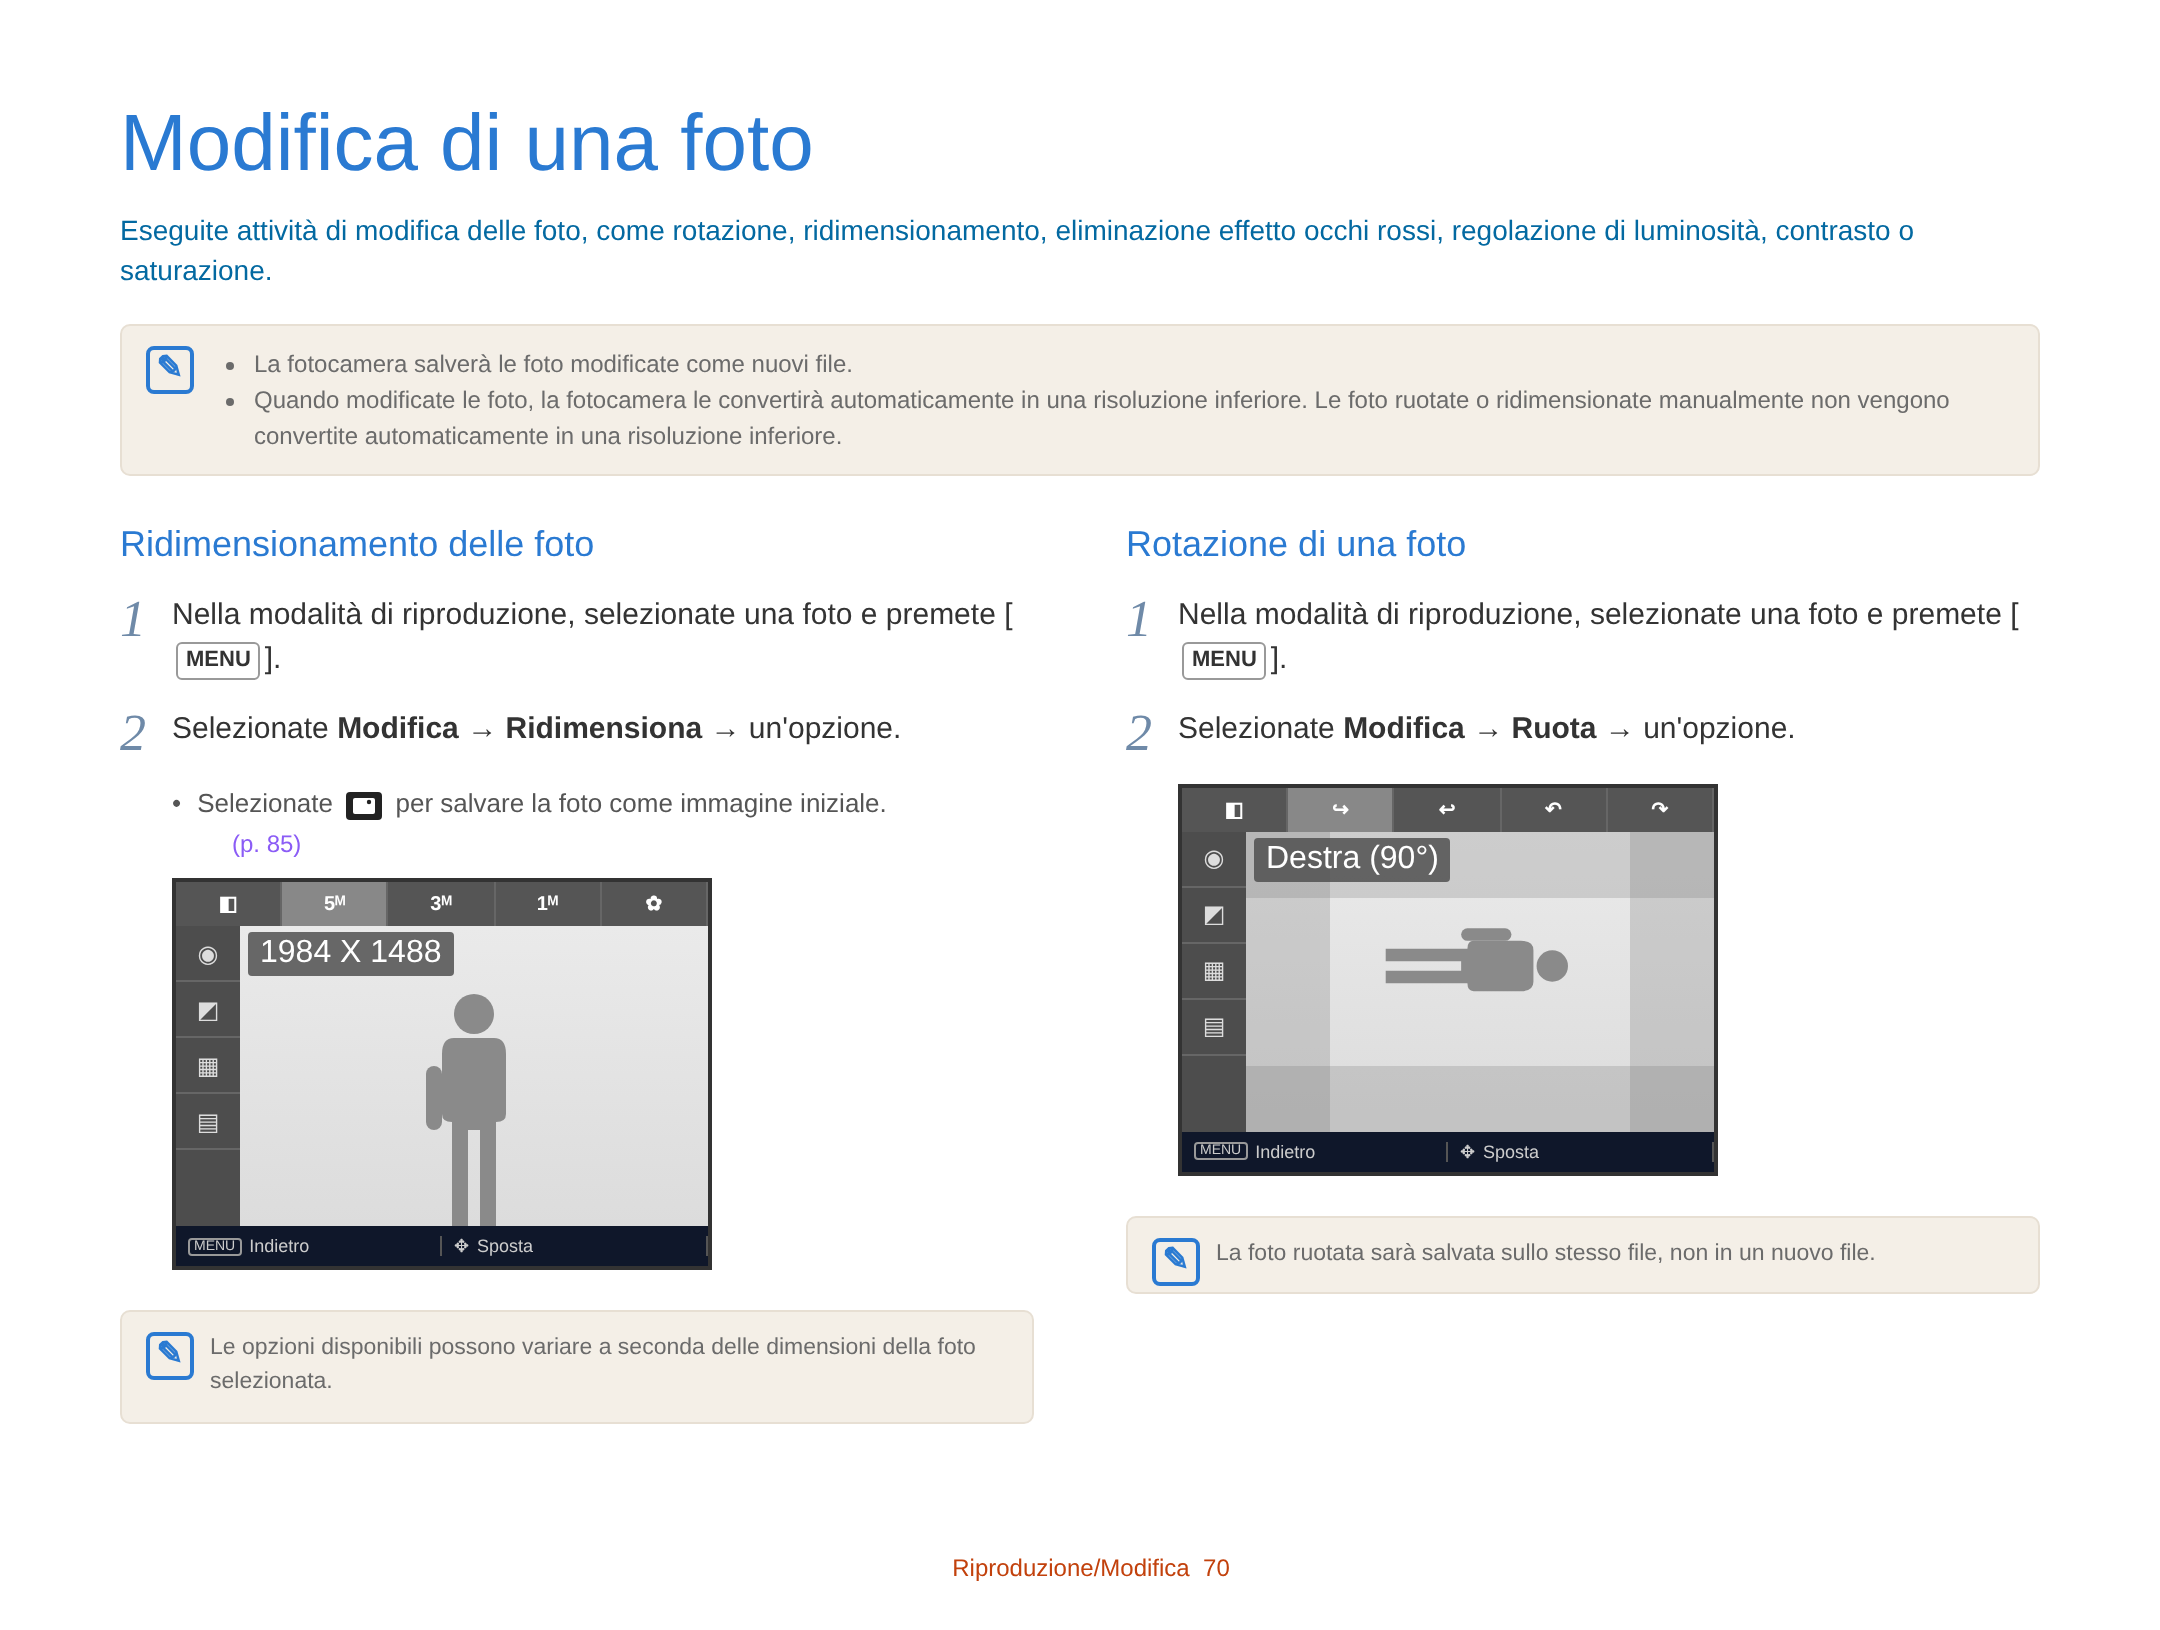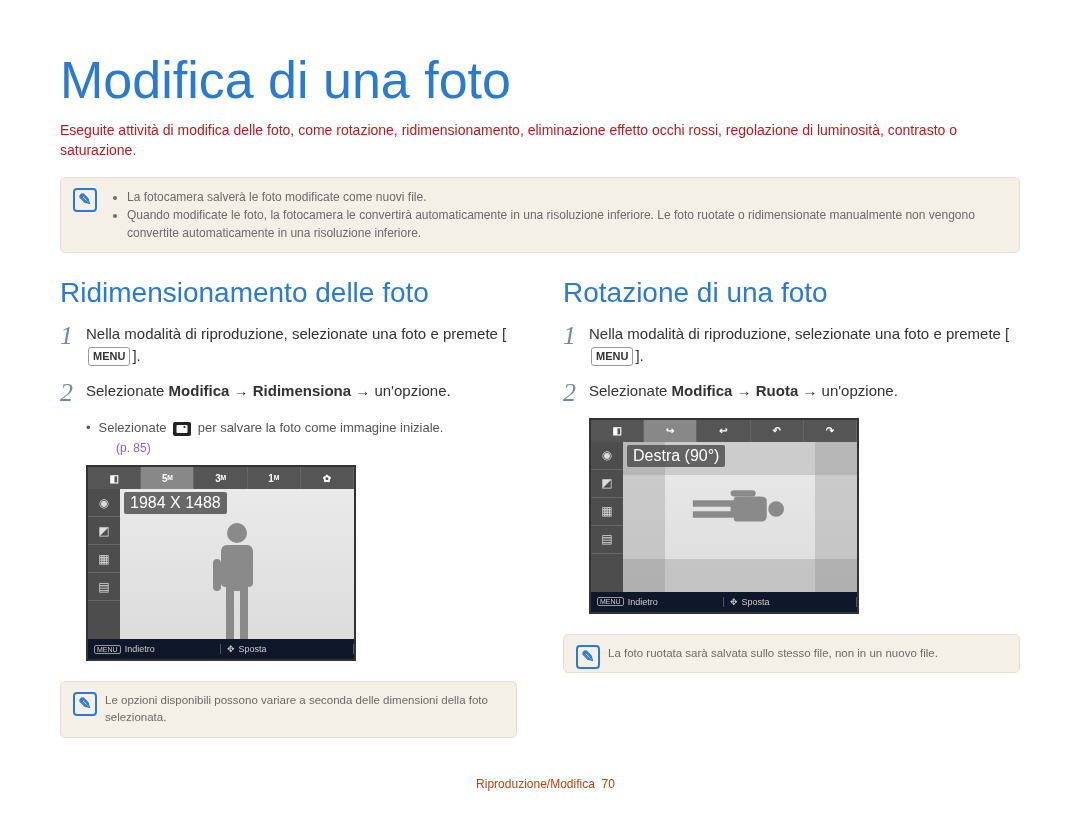--- a/index.html
+++ b/index.html
@@ -7,28 +7,28 @@
     width: 1080px;
     height: 815px;
     background: #ffffff;
     font-family: Arial, Helvetica, sans-serif;
     color: #333;
     padding: 50px 60px 30px 60px;
     position: relative;
   }
   .page-title {
     color: #2a7ad2;
-    font-size: 52px;
+    font-size: 40px;
     font-weight: 400;
     margin-bottom: 10px;
   }
   .intro {
     font-size: 14px;
     line-height: 1.45;
-    color: #b91c1c;
+    color: #0369a1;
     margin-bottom: 16px;
   }
   .note-box {
     background: #f4efe7;
     border: 1px solid #e7dfd3;
     border-radius: 5px;
     padding: 10px 14px 10px 50px;
     position: relative;
     font-size: 12px;
     color: #6b6b6b;
@@ -60,21 +60,21 @@
   }
   .columns {
     display: flex;
     gap: 46px;
   }
   .col {
     flex: 1;
   }
   .section-heading {
     color: #2a7ad2;
-    font-size: 28px;
+    font-size: 18px;
     font-weight: 400;
     margin-bottom: 14px;
   }
   .step {
     display: flex;
     align-items: flex-start;
     margin-bottom: 12px;
     font-size: 15px;
     line-height: 1.5;
     color: #333;

